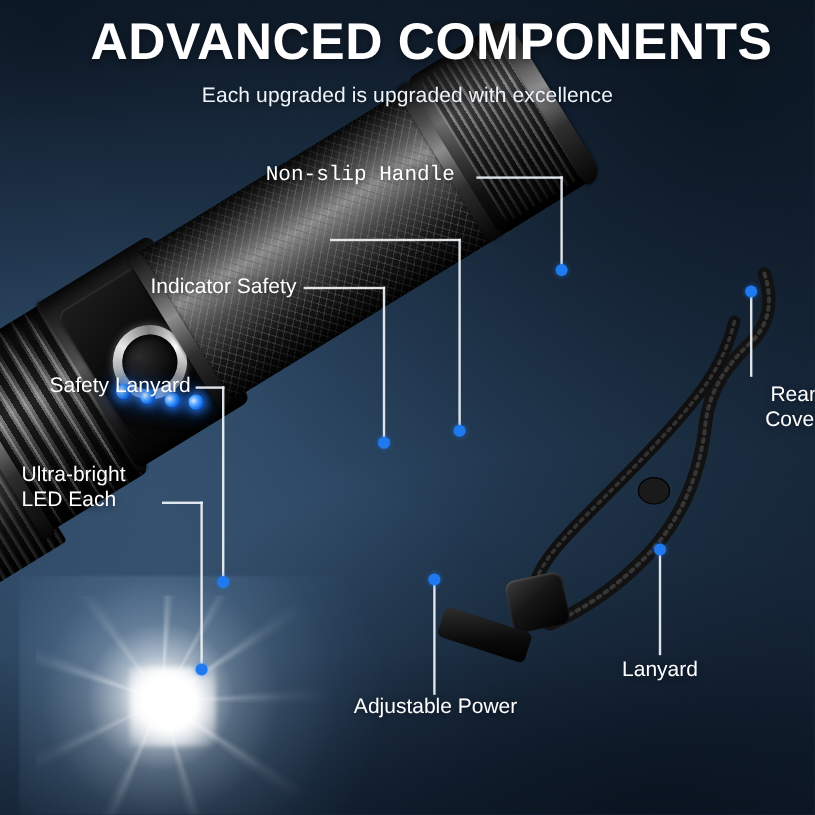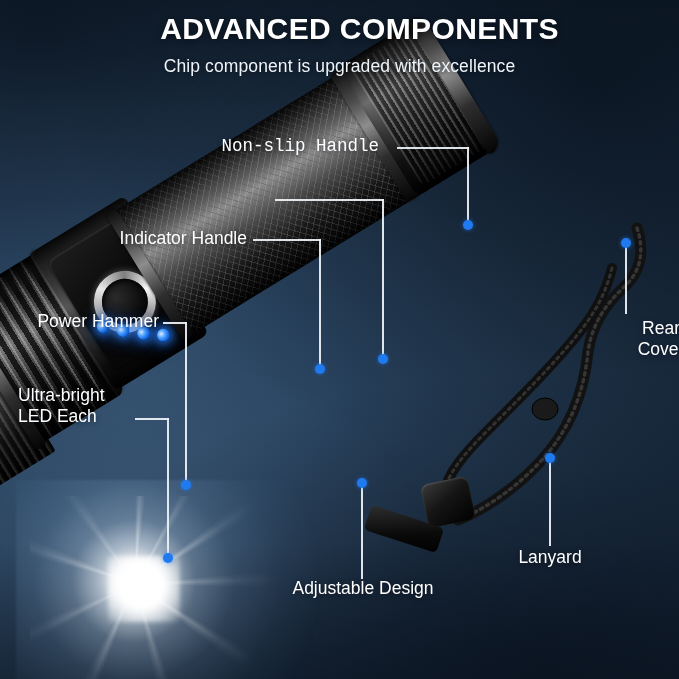--- a/index.html
+++ b/index.html
@@ -29,21 +29,21 @@
   }
   .bg-sheen{
     position:absolute;inset:0;
     background:radial-gradient(58% 40% at 22% 80%, rgba(150,185,220,.13) 0%, rgba(0,0,0,0) 70%);
   }
 
   
   .header{position:absolute;left:0;right:0;top:14px;text-align:center;z-index:40;}
   .title{
     color:#ffffff;
-    font-size:30px;
+    font-size:43px;
     font-weight:bold;
     letter-spacing:.4px;
     line-height:1;
     text-shadow:0 2px 7px rgba(0,0,0,.45);
     padding-left:40px;
   }
   .subtitle{
     color:#eef4fa;
     font-size:17.5px;
     font-weight:normal;
@@ -247,21 +247,21 @@
 <body>
 
 <div id="stage">
 
   <div class="bg-base"></div>
   <div class="bg-sheen"></div>
   <div class="bg-vign"></div>
 
   <div class="header">
     <div class="title">ADVANCED COMPONENTS</div>
-    <div class="subtitle">Chip component is upgraded with excellence</div>
+    <div class="subtitle">Each upgraded is upgraded with excellence</div>
   </div>
 
   <div id="torch">
 
     <div class="tpart head">
       <div class="headgrooves"></div>
     </div>
 
     <div class="tpart zoomsec">
       <div class="ribs"></div>
@@ -336,27 +336,27 @@
 
   <div class="ld v" style="left:361px;top:483px;height:96px;"></div>
   <div class="dot" style="left:357px;top:478px;"></div>
 
   <div class="ld v" style="left:549px;top:458px;height:88px;"></div>
   <div class="dot" style="left:545px;top:453px;"></div>
 
   <div class="lbl r" style="left:164px;top:136px;width:215px;font-family:Liberation Mono, monospace;">Non-slip Handle</div>
 
 
-  <div class="lbl r" style="left:55px;top:228px;width:192px;">Indicator Handle</div>
-
-  <div class="lbl r" style="left:0px;top:311px;width:159px;">Power Hammer</div>
+  <div class="lbl r" style="left:55px;top:228px;width:192px;">Indicator Safety</div>
+
+  <div class="lbl r" style="left:0px;top:311px;width:159px;">Safety Lanyard</div>
 
   <div class="lbl" style="left:18px;top:385px;width:130px;">Ultra-bright
 LED Each</div>
 
   <div class="lbl c" style="left:628px;top:318px;width:66px;">Rear
 Cover</div>
 
-  <div class="lbl c" style="left:288px;top:578px;width:150px;">Adjustable Design</div>
+  <div class="lbl c" style="left:288px;top:578px;width:150px;">Adjustable Power</div>
 
   <div class="lbl c" style="left:509px;top:547px;width:82px;text-align:center;">Lanyard</div>
 
 </div>
 
 </body></html>

